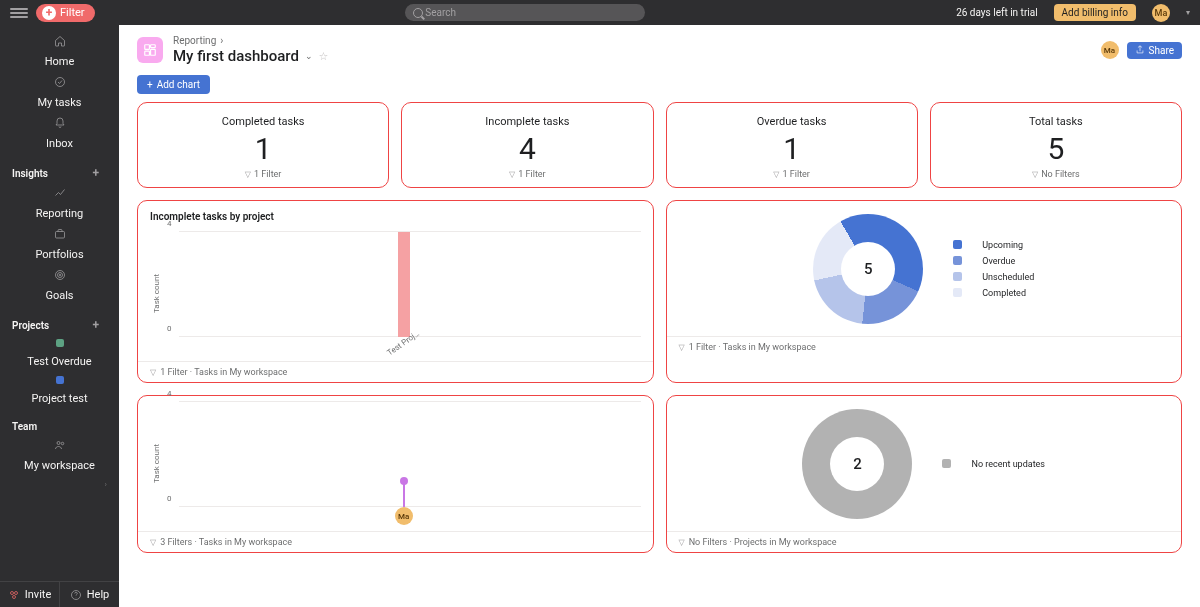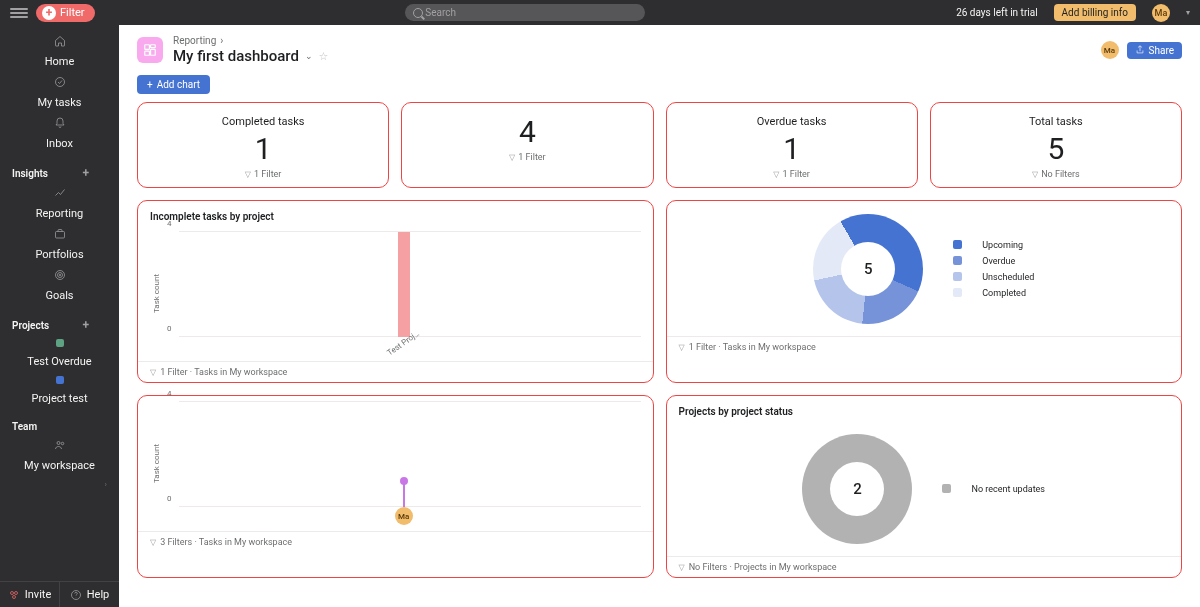--- a/index.html
+++ b/index.html
@@ -19,21 +19,21 @@
   .topbar-right { display: flex; align-items: center; gap: 16px; font-size: 10px; }
   .trial-text { color: #f5f4f3; }
   .billing-btn { background: #f1bd6c; color: #1e1f21; border-radius: 4px; padding: 3px 8px; font-size: 10px; cursor: pointer; }
   .avatar { width: 18px; height: 18px; border-radius: 50%; background: #f1bd6c; color: #5b3a0a; font-size: 9px; display: flex; align-items: center; justify-content: center; font-weight: 500; }
   .topbar .chev { color: #a2a0a2; font-size: 8px; }
 
   
   .layout { display: flex; height: calc(607px - 25px); }
   .sidebar { width: 119px; background: #2e2e30; color: #f5f4f3; display: flex; flex-direction: column; font-size: 11px; }
   .sidebar .nav-item { display: flex; align-items: center; gap: 8px; padding: 4px 12px; cursor: pointer; color: #f5f4f3; flex-direction: column; }
-  .sidebar .section-title { padding: 6px 30px 3px 12px; font-size: 10px; font-weight: 600; color: #f5f4f3; display: flex; align-items: center; justify-content: space-between; }
+  .sidebar .section-title { padding: 6px 20px 3px 12px; font-size: 10px; font-weight: 600; color: #f5f4f3; display: flex; align-items: center; justify-content: space-between; }
   .sidebar .section-title .plus-sm { color: #a2a0a2; font-size: 12px; cursor: pointer; }
   .proj-dot { width: 8px; height: 8px; border-radius: 2px; flex-shrink: 0; }
   .sidebar .icon-s { width: 12px; height: 12px; display: flex; align-items: center; justify-content: center; color: #a2a0a2; flex-shrink: 0; }
   .sidebar .chev-r { color: #6d6e6f; font-size: 8px; margin-left: auto; }
   .sb-footer { margin-top: auto; border-top: 1px solid #424244; display: flex; }
   .sb-footer .fitem { flex: 1; display: flex; align-items: center; justify-content: center; gap: 5px; padding: 6px 0; cursor: pointer; color: #f5f4f3; }
   .sb-footer .fitem + .fitem { border-left: 1px solid #424244; }
 
   
   .main { flex: 1; overflow: auto; background: #fff; }
@@ -281,20 +281,21 @@
       <div class="kpi-row">
         <div class="card kpi">
           <div class="kpi-title">Completed tasks</div>
           <div class="kpi-val">1</div>
           <div class="kpi-foot">
               <span class="funnel">▽</span>
               <span>1 Filter</span>
             </div>
         </div>
         <div class="card kpi">
+          <div class="kpi-title">Incomplete tasks</div>
           <div class="kpi-val">4</div>
           <div class="kpi-foot">
               <span class="funnel">▽</span>
               <span>1 Filter</span>
             </div>
         </div>
         <div class="card kpi">
           <div class="kpi-title">Overdue tasks</div>
           <div class="kpi-val">1</div>
           <div class="kpi-foot">
@@ -385,21 +386,20 @@
                 </div>
             </div>
           </div>
           <div class="chart-foot">
               <span class="funnel">▽</span>
               <span>3 Filters · Tasks in My workspace</span>
             </div>
         </div>
 
         <div class="card chart-card">
-          <div class="chart-head">Projects by project status</div>
           <div class="chart-body">
             <div class="donut-wrap">
               <div class="donut" id="donut3" style="background: conic-gradient(from -30deg, rgb(178, 178, 178) 0deg, rgb(178, 178, 178) 360deg);">
                 <div class="center">2</div>
               </div>
               <div class="legend" id="legend3">
                   <div class="legend-row">
                     <span class="sw" style="background: rgb(178, 178, 178);"></span>
                     <span>No recent updates</span>
                   </div>

